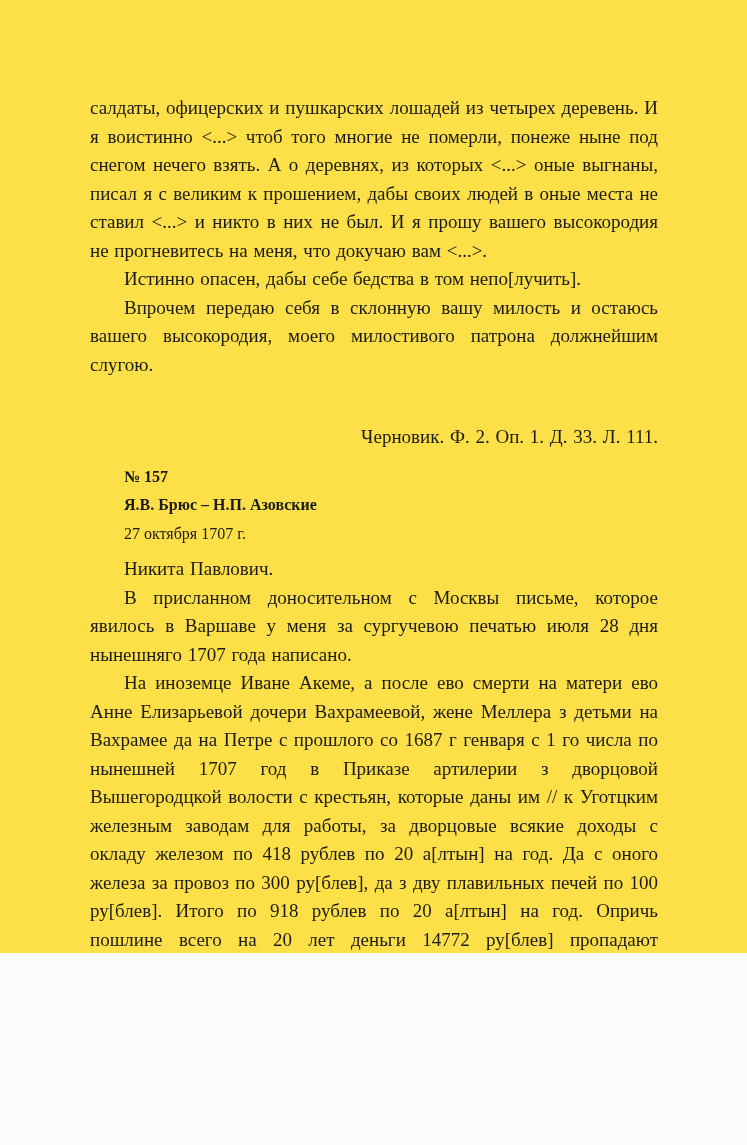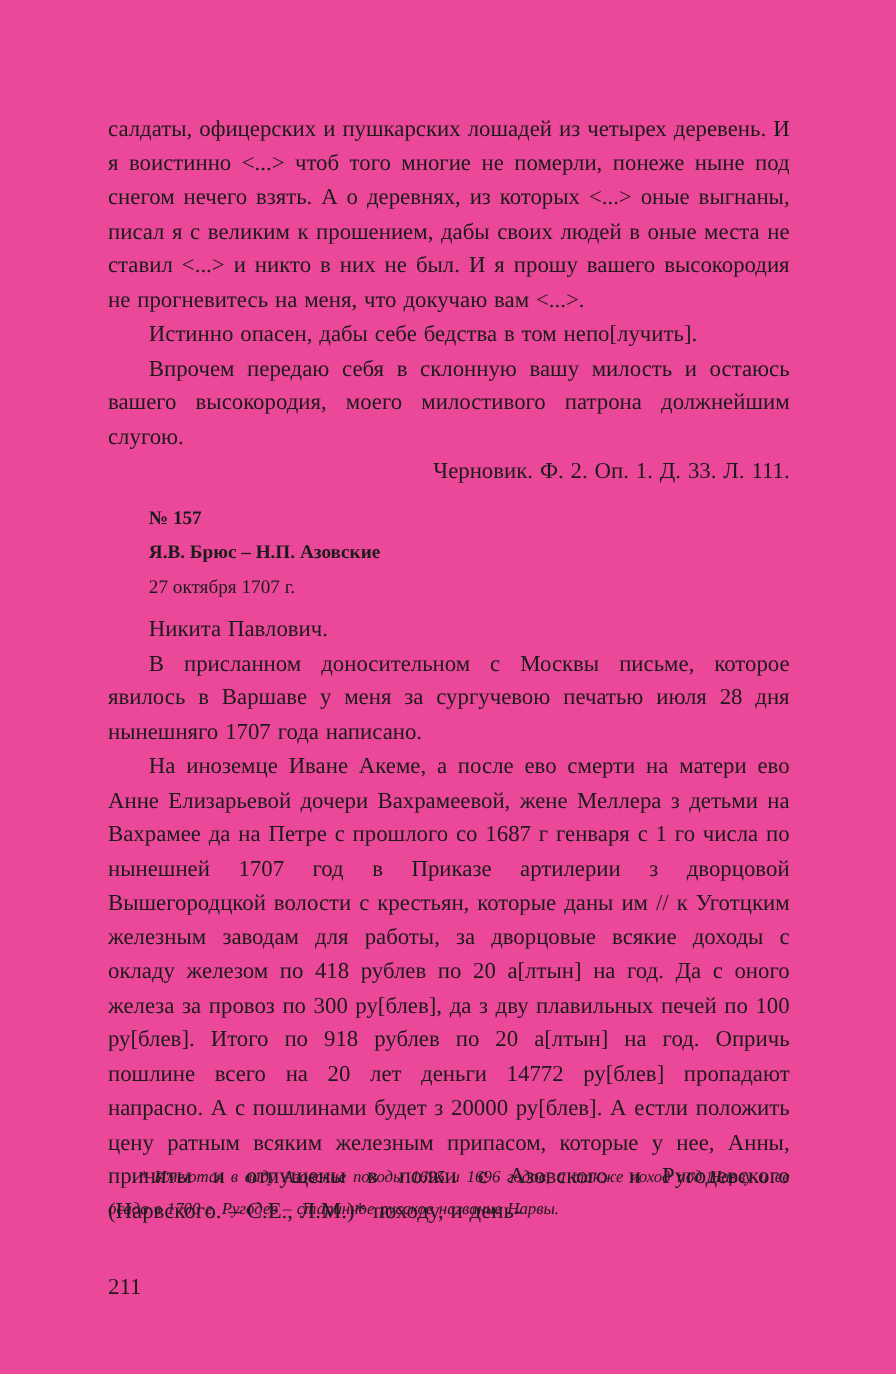--- a/index.html
+++ b/index.html
@@ -5,42 +5,43 @@
   * { margin: 0; padding: 0; box-sizing: border-box; }
   html, body {
     width: 747px;
     height: 1145px;
     background: #fbfbf9;
     font-family: "Liberation Serif", serif;
   }
   .page {
     position: relative;
     width: 747px;
-    height: 1145px;
-    background: #ec4899;
+    height: 953px;
+    background: #fde047;
     color: #1b1b1b;
     overflow: hidden;
   }
   .text-block {
     position: absolute;
     left: 90px;
     top: 94px;
     width: 568px;
   }
   .para {
     font-size: 19px;
     line-height: 28.5px;
     text-align: justify;
     text-indent: 34px;
     word-spacing: 1px;
   }
   .para.cont { text-indent: 0; }
   .archive {
     text-align: right;
     text-indent: 0;
+    margin-top: 44px;
   }
   .doc-heading { margin-top: 11px; }
   .head-line {
     font-size: 16px;
     line-height: 28.5px;
     padding-left: 34px;
     text-align: left;
     text-indent: 0;
   }
   .bold { font-weight: bold; }

